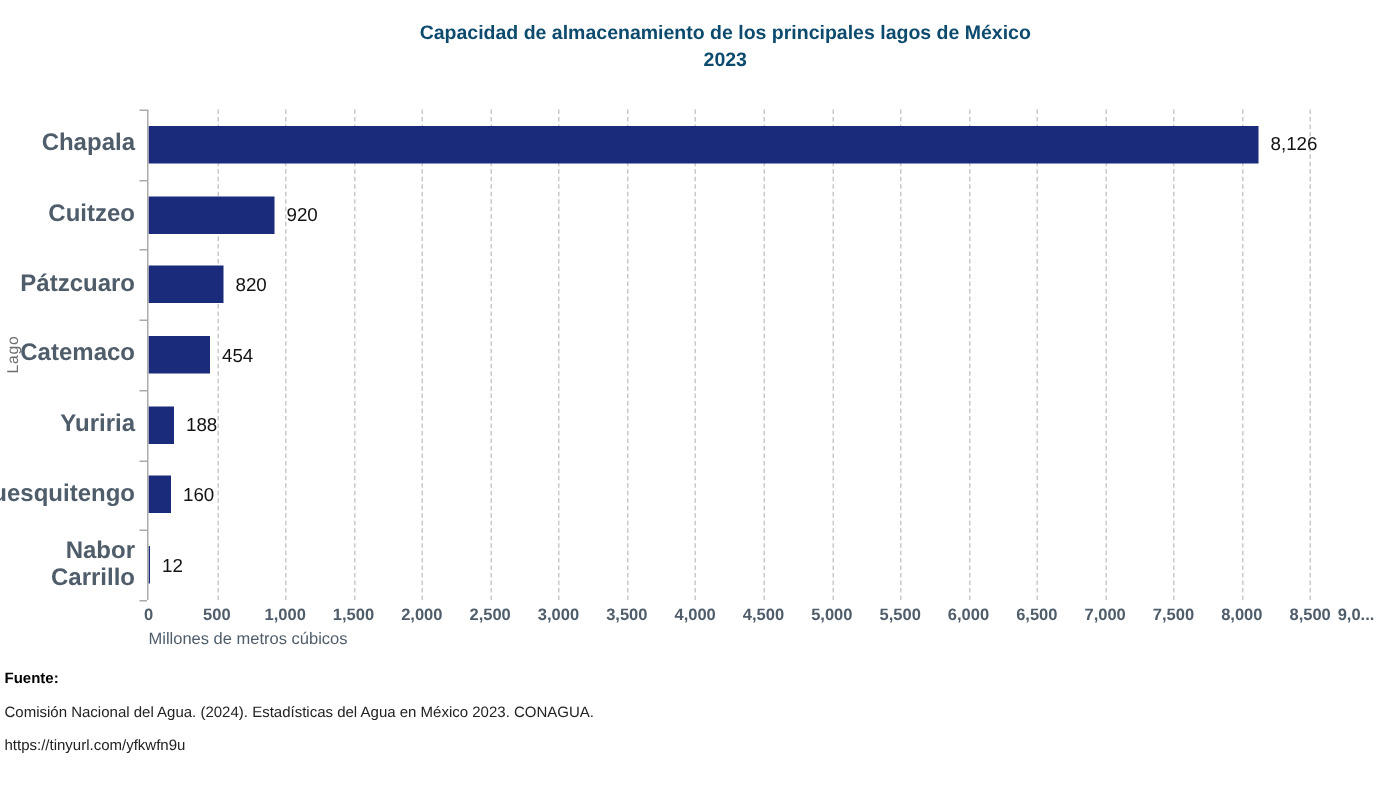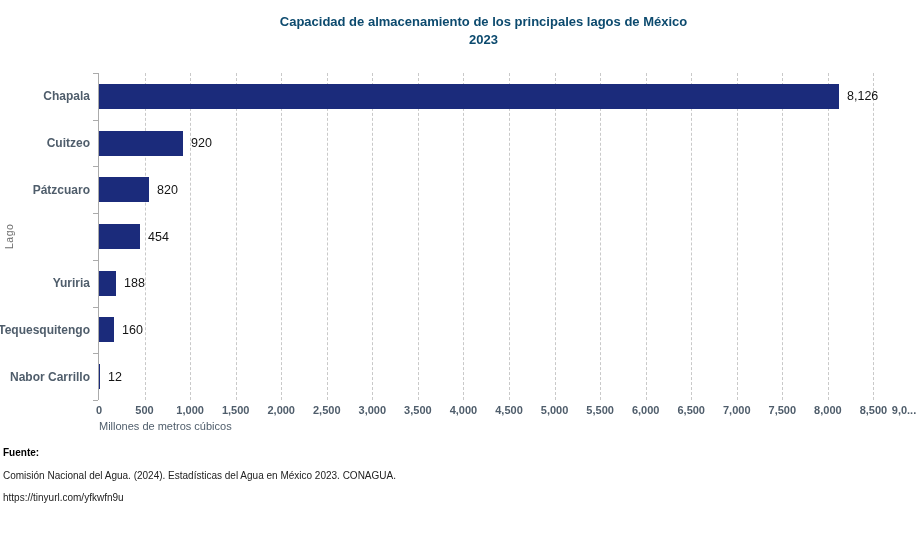--- a/index.html
+++ b/index.html
@@ -27,21 +27,21 @@
   }
   .y-axis-line {
     position:absolute; left:98px; top:73px; width:1px; height:327px;
     background:#ABABAB;
   }
   .y-tick {
     position:absolute; left:93px; width:5px; height:1px; background:#ABABAB;
   }
   .cat-label {
     position:absolute; left:0; width:90px; text-align:right;
-    font-size:12px; font-weight:bold; color:#4F5D6B;
+    font-size:16px; font-weight:bold; color:#4F5D6B;
     display:flex; align-items:center; justify-content:flex-end;
   }
   .bar { position:absolute; }
   .val-label {
     position:absolute; font-size:12.5px; color:#141414; white-space:nowrap;
     display:flex; align-items:center;
   }
   .x-tick {
     position:absolute; top:404px; width:60px; text-align:center;
     font-size:11px; font-weight:600; color:#4F5D6B; white-space:nowrap;
@@ -132,16 +132,17 @@
     <div class="y-tick" style="top: 119.714px; background: rgb(171, 171, 171);"></div>
     <div class="y-tick" style="top: 166.429px; background: rgb(171, 171, 171);"></div>
     <div class="y-tick" style="top: 213.143px; background: rgb(171, 171, 171);"></div>
     <div class="y-tick" style="top: 259.857px; background: rgb(171, 171, 171);"></div>
     <div class="y-tick" style="top: 306.571px; background: rgb(171, 171, 171);"></div>
     <div class="y-tick" style="top: 353.286px; background: rgb(171, 171, 171);"></div>
     <div class="y-tick" style="top: 400px; background: rgb(171, 171, 171);"></div>
     <div class="cat-label" style="top: 73px; height: 46.7143px; color: rgb(79, 93, 107);">Chapala</div>
     <div class="cat-label" style="top: 119.714px; height: 46.7143px; color: rgb(79, 93, 107);">Cuitzeo</div>
     <div class="cat-label" style="top: 166.429px; height: 46.7143px; color: rgb(79, 93, 107);">Pátzcuaro</div>
+    <div class="cat-label" style="top: 213.143px; height: 46.7143px; color: rgb(79, 93, 107);">Catemaco</div>
     <div class="cat-label" style="top: 259.857px; height: 46.7143px; color: rgb(79, 93, 107);">Yuriria</div>
     <div class="cat-label" style="top: 306.571px; height: 46.7143px; color: rgb(79, 93, 107);">Tequesquitengo</div>
     <div class="cat-label" style="top: 353.286px; height: 46.7143px; color: rgb(79, 93, 107);">Nabor Carrillo</div>
   </div>
 
 </body></html>

